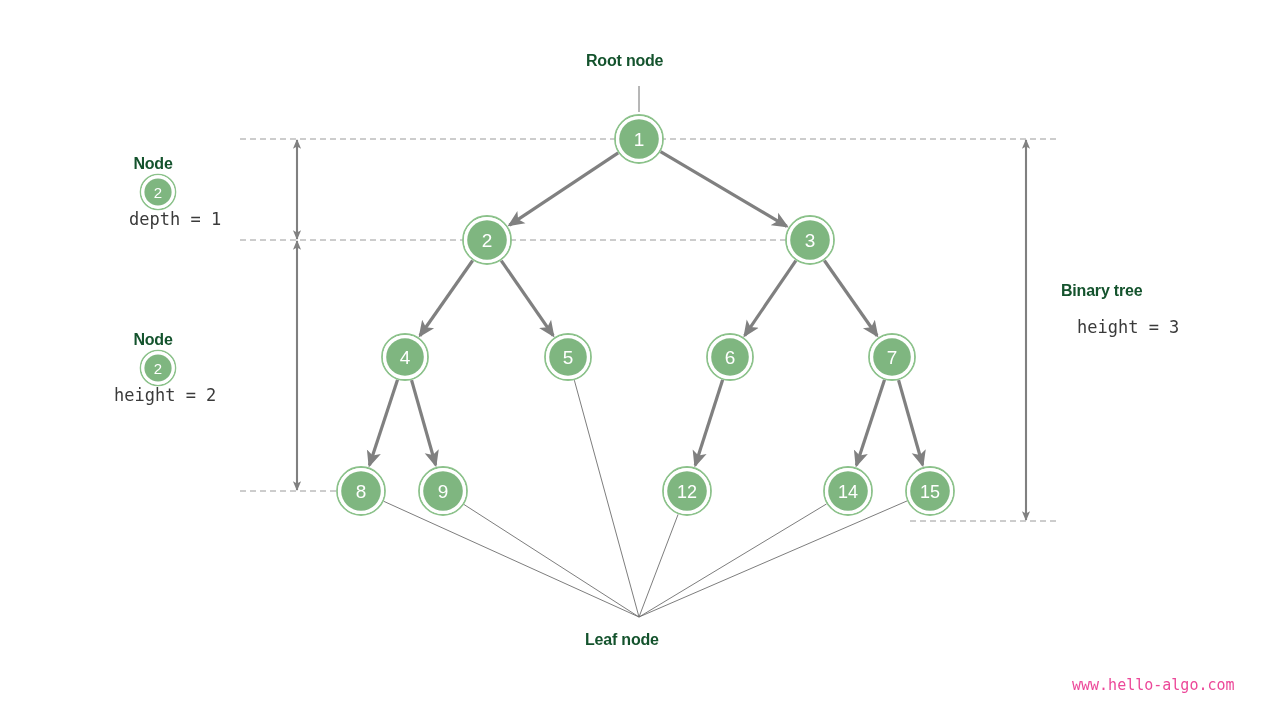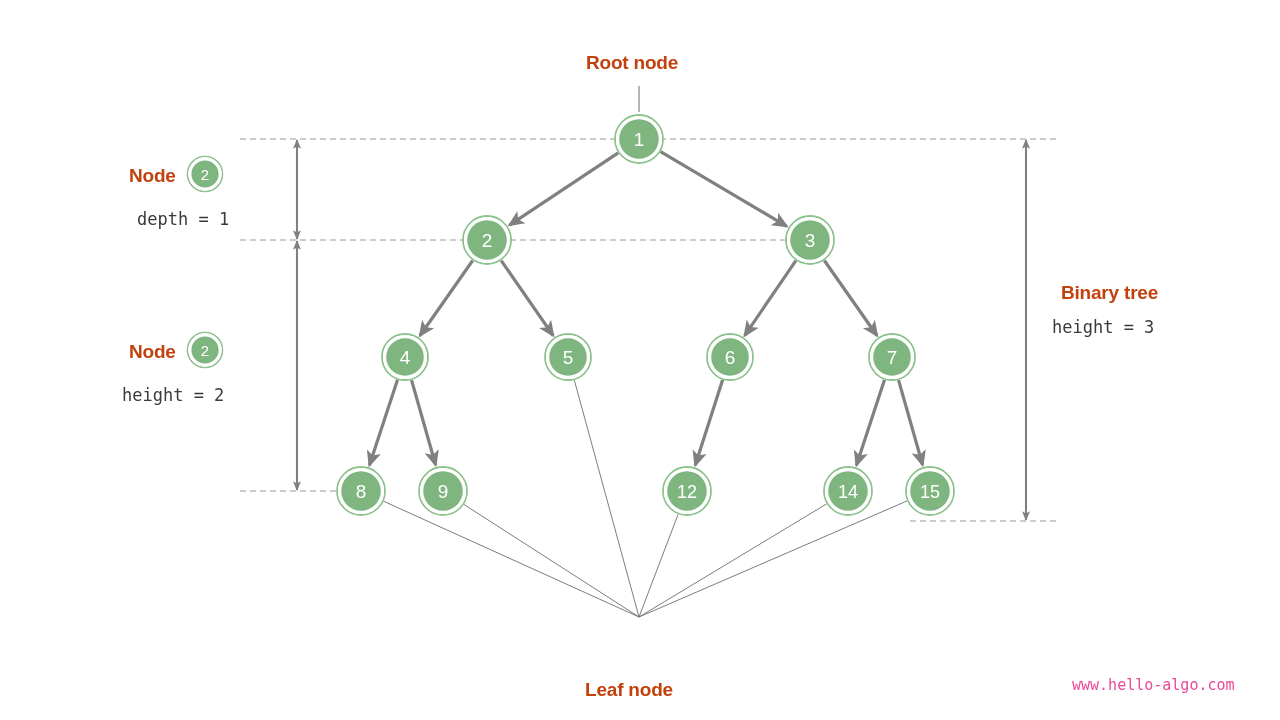--- a/index.html
+++ b/index.html
@@ -25,45 +25,45 @@
     width: 1280px;
     height: 720px;
   }
   .lbl {
     position: absolute;
     white-space: nowrap;
   }
   .lbl-bold {
     font-family: "Liberation Sans", sans-serif;
     font-weight: bold;
-    font-size: 19px;
-    color: #c2410c;
+    font-size: 16px;
+    color: #14532d;
     letter-spacing: -0.2px;
   }
   .lbl-mono {
     font-family: "DejaVu Sans Mono", monospace;
     font-size: 17px;
     color: #3a3a3a;
-    margin-left: 8px;
   }
   .watermark {
     font-family: "DejaVu Sans Mono", monospace;
     font-size: 15px;
     color: #ec4899;
   }
   .node-label {
     font-family: "Liberation Sans", sans-serif;
     fill: #ffffff;
     text-anchor: middle;
     dominant-baseline: central;
   }
   .annot-row {
     position: absolute;
     display: flex;
     align-items: center;
+    flex-direction: column;
   }
   .annot-row .badge-slot {
     margin-left: 10px;
   }
 </style>
 </head>
 <body>
 
 <div id="stage">
 
@@ -183,21 +183,21 @@
           <circle cx="930" cy="491" r="24" fill="none" stroke="#8cc28b" stroke-width="1.8"></circle>
           <circle cx="930" cy="491" r="21.8" fill="none" stroke="#ffffff" stroke-width="2.6"></circle>
           <circle cx="930" cy="491" r="19.8" fill="#7fb680"></circle>
           <text x="930" y="491.6" font-size="18" font-family="&quot;Liberation Sans&quot;, sans-serif" class="node-label">15</text>
         </g>
       </g>
   </svg>
 
   <div class="lbl lbl-bold" style="left:586px; top:52px;">Root node</div>
 
-  <div class="lbl lbl-bold" style="left:585px; top:631px;margin-top:48px;">Leaf node</div>
+  <div class="lbl lbl-bold" style="left:585px; top:631px;">Leaf node</div>
 
   <div class="annot-row" style="left:129px; top:155px;">
     <span class="lbl-bold">Node</span>
     <span class="badge-slot">
       <svg width="38" height="38" viewBox="0 0 38 38">
         <circle cx="19" cy="19" r="17.5" fill="none" stroke="#8cc28b" stroke-width="1.6"></circle>
         <circle cx="19" cy="19" r="15.6" fill="none" stroke="#ffffff" stroke-width="2.2"></circle>
         <circle cx="19" cy="19" r="13.6" fill="#7fb680"></circle>
         <text class="node-label" x="19" y="19.6" font-size="15">2</text>
       </svg>
@@ -212,17 +212,17 @@
         <circle cx="19" cy="19" r="17.5" fill="none" stroke="#8cc28b" stroke-width="1.6"></circle>
         <circle cx="19" cy="19" r="15.6" fill="none" stroke="#ffffff" stroke-width="2.2"></circle>
         <circle cx="19" cy="19" r="13.6" fill="#7fb680"></circle>
         <text class="node-label" x="19" y="19.6" font-size="15">2</text>
       </svg>
     </span>
   </div>
   <div class="lbl lbl-mono" style="left:114px; top:385px;">height = 2</div>
 
   <div class="lbl lbl-bold" style="left:1061px; top:282px;">Binary tree</div>
-  <div class="lbl lbl-mono" style="left:1044px; top:317px;">height = 3</div>
+  <div class="lbl lbl-mono" style="left:1077px; top:317px;">height = 3</div>
 
   <div class="lbl watermark" style="left:1072px; top:676px;">www.hello-algo.com</div>
 
 </div>
 
 </body></html>

